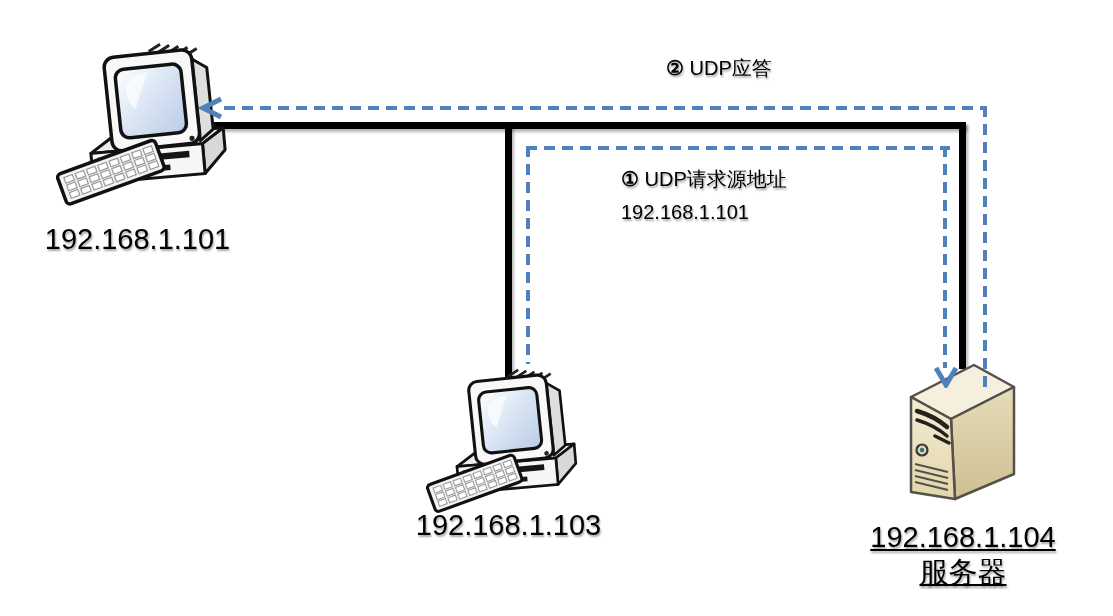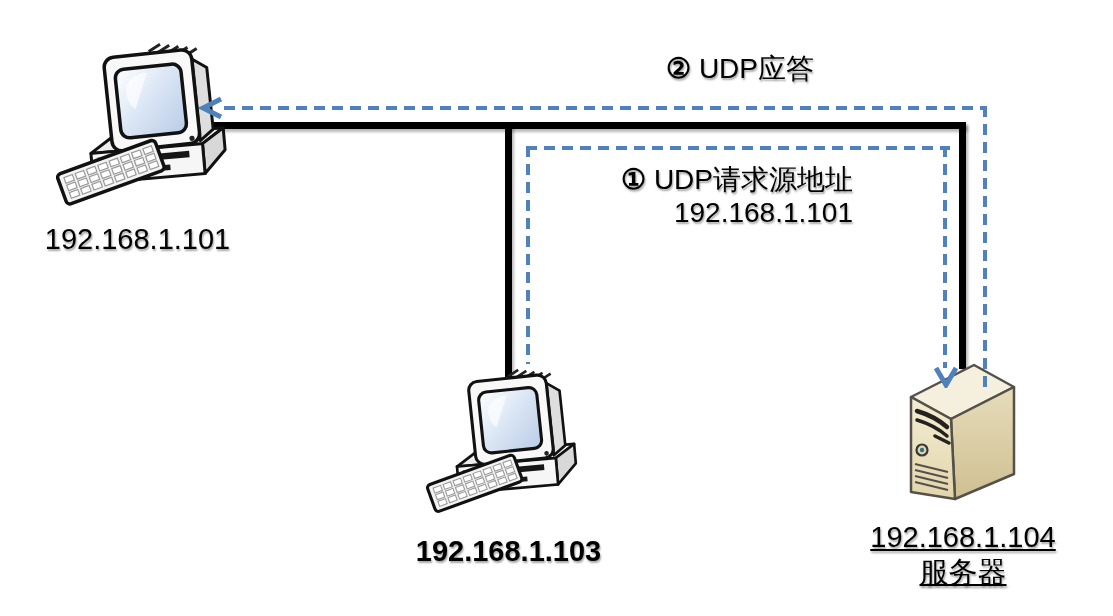--- a/index.html
+++ b/index.html
@@ -30,21 +30,21 @@
   .lbl{
     position:absolute;
     font-size:29px;
     line-height:35px;
     text-align:center;
     white-space:nowrap;
     text-shadow:1px 2px 2px rgba(0,0,0,0.35);
   }
   .flow-lbl{
     position:absolute;
-    font-size:28px;
+    font-size:20px;
     line-height:33px;
     white-space:nowrap;
     text-shadow:1px 2px 2px rgba(0,0,0,0.35);
   }
   .step{font-weight:700;}
   svg{display:block;}
 </style>
 </head>
 <body>
 
@@ -236,33 +236,33 @@
   <div class="abs" style="left:933px;top:366px;">
     <svg width="26" height="22" viewBox="0 0 26 22">
       <path d="M3 2 L13 19 L23 2" fill="none" stroke="var(--flow)" stroke-width="5"></path>
     </svg>
   </div>
 
   <div class="lbl" style="left:15px;top:222px;width:245px;">
     <div>192.168.1.101</div>
   </div>
 
-  <div class="lbl" style="left:386px;top:534px;width:245px;font-weight:bold;">192.168.1.103</div>
+  <div class="lbl" style="left:386px;top:508px;width:245px;">192.168.1.103</div>
 
   <div class="lbl" style="left:842px;top:520px;width:242px;text-decoration:underline;">
     <div>192.168.1.104</div>
     <div>服务器</div>
   </div>
 
   <div class="flow-lbl" style="left:666px;top:52px;">
     <span class="step">②</span>
     <span>UDP应答</span>
   </div>
 
-  <div class="flow-lbl" style="left:621px;top:163px;text-align:right;">
+  <div class="flow-lbl" style="left:621px;top:163px;">
     <div>
       <span class="step">①</span>
       <span>UDP请求源地址</span>
     </div>
     <div>192.168.1.101</div>
   </div>
 
 </div>
 
 </body></html>

